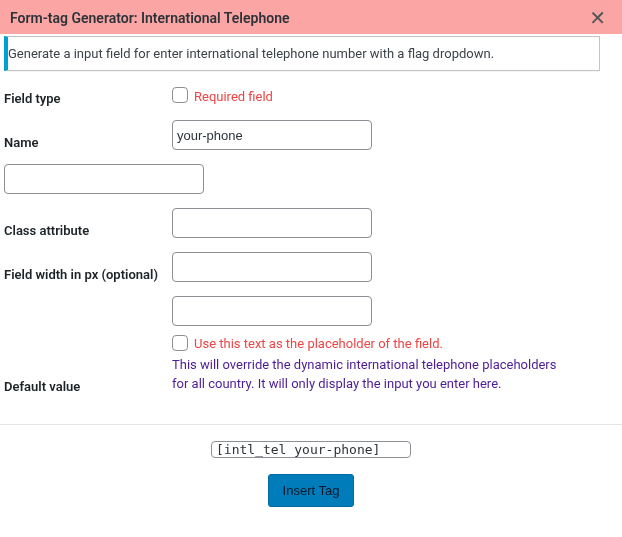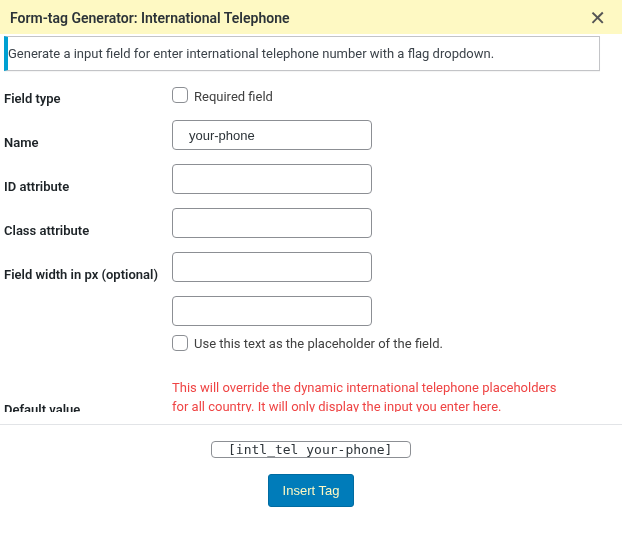--- a/index.html
+++ b/index.html
@@ -12,21 +12,21 @@
     width: 622px;
     height: 537px;
     overflow: hidden;
     position: relative;
   }
   .titlebar {
     display: flex;
     align-items: center;
     justify-content: space-between;
     padding: 6px 10px 4px 10px;
-    background: #fef9c3;
+    background: #fca5a5;
   }
   .titlebar h1 {
     font-size: 14px;
     font-weight: 600;
     margin: 0;
     color: #2c3338;
   }
   .close-x {
     font-size: 20px;
     line-height: 1;
@@ -71,46 +71,46 @@
     color: #1d2327;
   }
   .form-row .ctrl {
     flex: 1;
   }
   input[type="text"] {
     width: 200px;
     height: 30px;
     border: 1px solid #8c8f94;
     border-radius: 4px;
-    padding: 0 16px;
+    padding: 0 4px;
     font-size: 13px;
     background: #fff;
     color: #2c3338;
   }
   .chk {
     display: inline-block;
     width: 16px;
     height: 16px;
     border: 1px solid #8c8f94;
     border-radius: 4px;
     background: #fff;
     vertical-align: middle;
     margin-right: 6px;
     margin-top: -2px;
   }
   .chk-label {
     display: inline-flex;
     align-items: center;
     font-size: 13px;
-    color: #404040;
+    color: #ef4444;
     cursor: pointer;
   }
   .help-text {
-    margin-top: 24px;
-    color: #ef4444;
+    margin-top: 1px;
+    color: #4c1d95;
     font-size: 13px;
     line-height: 1.5;
     max-width: 400px;
   }
   .divider {
     height: 1px;
     background: #e2e4e7;
     margin: 0;
   }
   .footer {
@@ -125,21 +125,21 @@
     height: 36px;
     border: 1px solid #8c8f94;
     border-radius: 4px;
     padding: 0 10px;
     font-family: Consolas, Menlo, monospace;
     font-size: 13px;
     background: #fff;
   }
   .btn-primary {
     background: #007cba;
-    color: #fef9c3;
+    color: #0f172a;
     border: 1px solid #006ba1;
     border-radius: 3px;
     padding: 8px 14px;
     font-size: 13px;
     cursor: pointer;
   }
   .page-bottom-scroll {
     position: absolute;
     left: 4px;
     width: 614px;
@@ -183,21 +183,20 @@
     </div>
 
     <div class="form-row">
       <div class="lbl">Name</div>
       <div class="ctrl">
         <input type="text" value="your-phone" style="">
       </div>
     </div>
 
     <div class="form-row">
-      <div class="lbl">ID attribute</div>
       <div class="ctrl">
         <input type="text" value="" style="">
       </div>
     </div>
 
     <div class="form-row">
       <div class="lbl">Class attribute</div>
       <div class="ctrl">
         <input type="text" value="" style="">
       </div>

